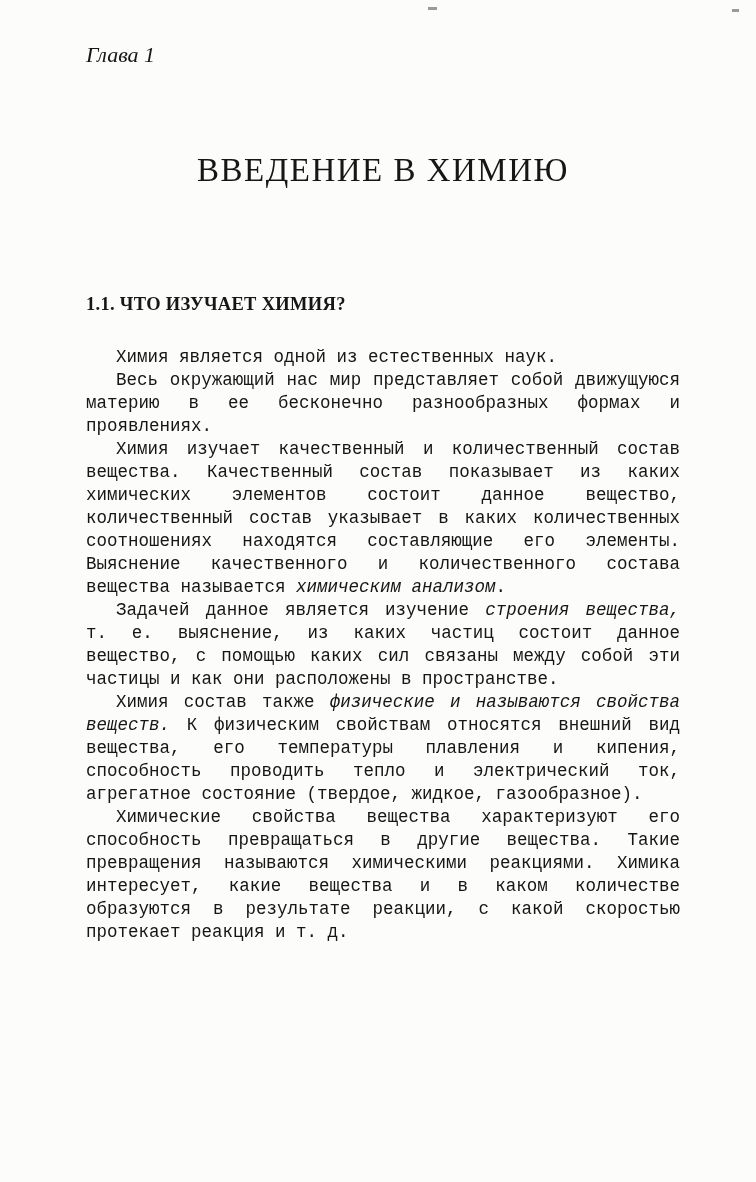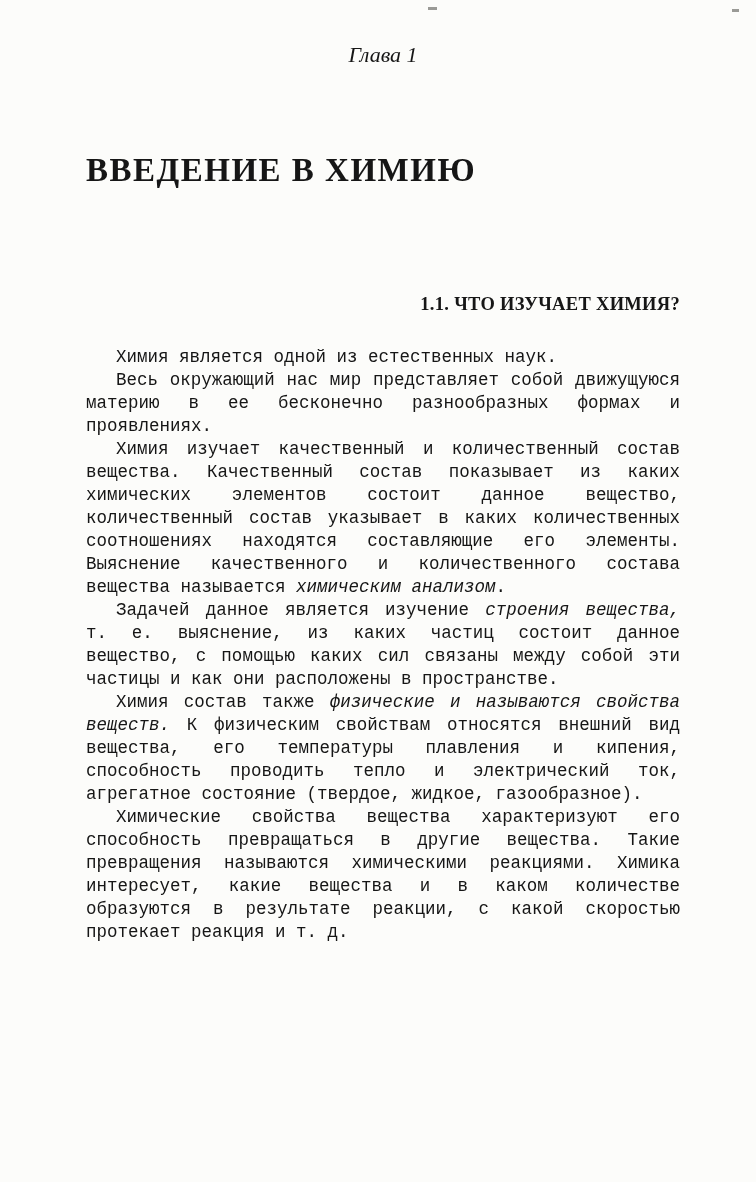--- a/index.html
+++ b/index.html
@@ -12,36 +12,35 @@
     width: 756px;
     height: 1182px;
     box-sizing: border-box;
     background: #fcfcfa;
     color: #161616;
     font-family: "Liberation Serif", "DejaVu Serif", serif;
     padding: 42px 76px 0 86px;
     overflow: hidden;
   }
   .chapter {
-    text-align: center;
     font-style: italic;
     font-size: 22px;
     line-height: 26px;
   }
   .title {
     margin: 82px 0 0 0;
-    text-align: left;
-    font-weight: bold;
+    text-align: center;
+    font-weight: normal;
     font-size: 33px;
     line-height: 40px;
     letter-spacing: 1.5px;
   }
   .section {
     margin: 102px 0 0 0;
-    text-align: right;
+    text-align: left;
     font-weight: bold;
     font-size: 18.5px;
     line-height: 24px;
     letter-spacing: 0.3px;
   }
   .body {
     margin-top: 30px;
     font-size: 17.5px;
     line-height: 23px;
     font-family: Liberation Mono, monospace;

